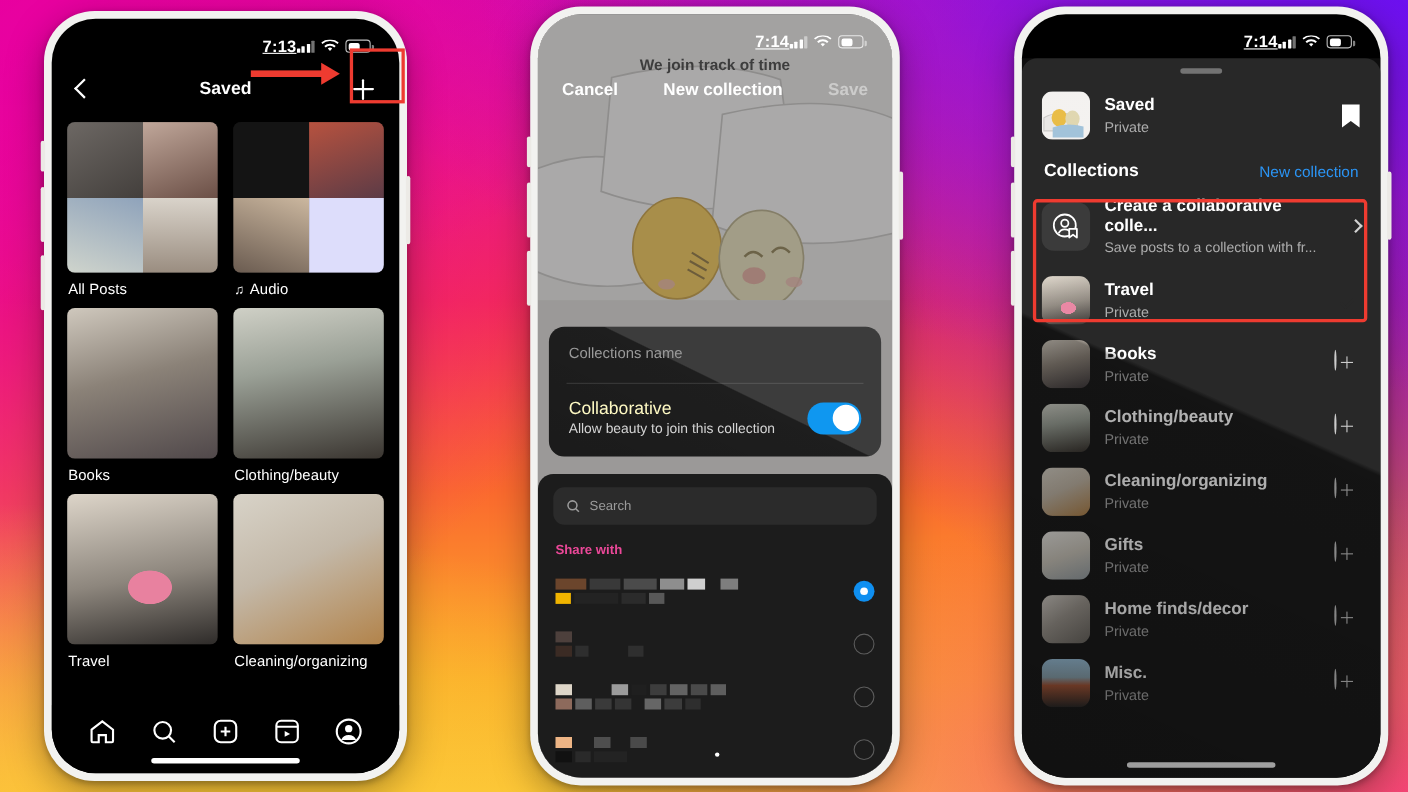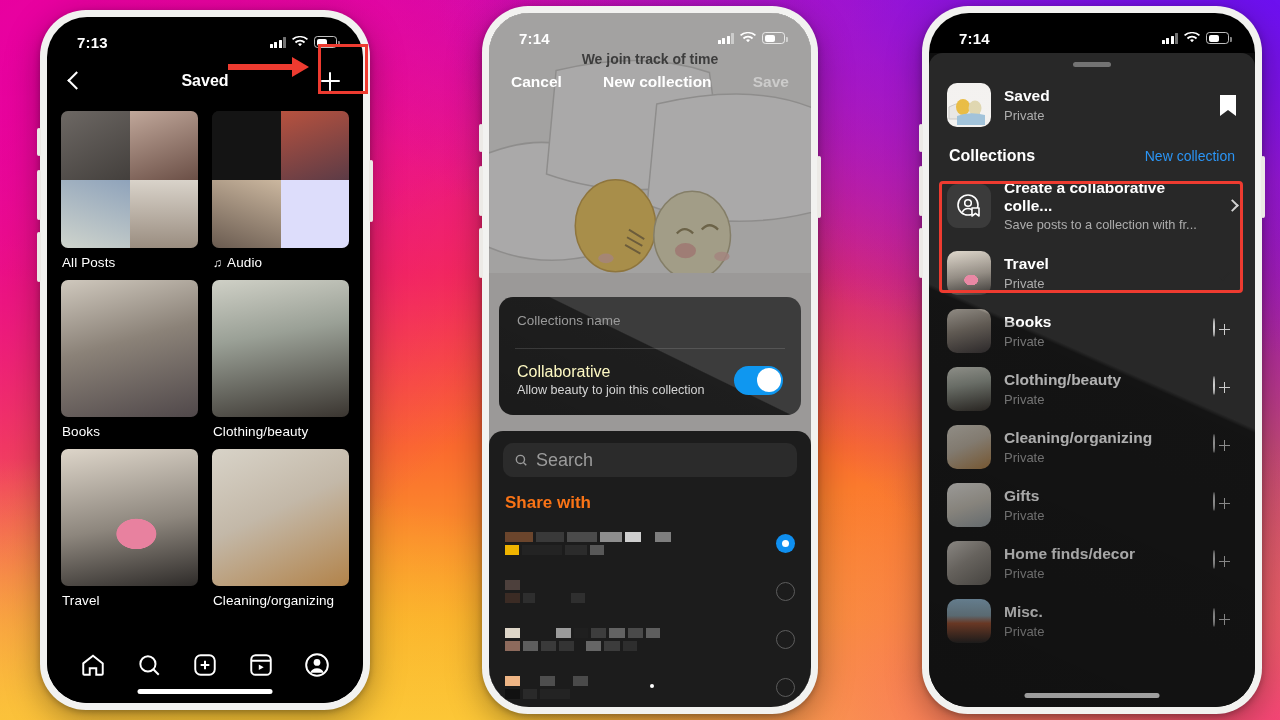--- a/index.html
+++ b/index.html
@@ -44,22 +44,22 @@
   .screen{
     position:relative; width:100%; height:100%;
     background:#000; border-radius:40px; overflow:hidden;
   }
   .p1{ left:40px;  top:10px;  width:330px; height:700px; }
   .p2{ left:482px; top:6px;   width:336px; height:708px; }
   .p3{ left:922px; top:6px;   width:340px; height:708px; }
 
   
   .statusbar{
-    height:40px; display:flex; align-items:center; justify-content:space-between;
-    padding:10px 26px 0 30px; color:#fff;
+    height:40px; display:flex; align-items:center; justify-content:flex-end;
+    padding:10px 26px 0 30px; color:#fff;text-decoration:underline;
   }
   .sb-time{ font-size:15px; font-weight:700; letter-spacing:.2px; }
   .sb-right{ display:flex; align-items:center; gap:6px; }
   .sig{ display:flex; align-items:flex-end; gap:1.5px; height:11px; }
   .sig i{ display:block; width:3px; background:#fff; border-radius:.5px; }
   .sig i:nth-child(1){height:4px}.sig i:nth-child(2){height:6px}
   .sig i:nth-child(3){height:8px}.sig i:nth-child(4){height:11px;opacity:.45}
   .batt{ width:23px; height:12px; border:1.4px solid rgba(255,255,255,.75); border-radius:3.5px; position:relative; }
   .batt::after{ content:""; position:absolute; right:-3.5px; top:3.5px; width:2px; height:5px;
     background:rgba(255,255,255,.5); border-radius:0 1px 1px 0; }
@@ -126,23 +126,23 @@
   .nc-t2{ color:#d4d4d4; font-size:12.6px; margin-top:2px; }
   .toggle{ width:49px; height:29px; background:#0f97f0; border-radius:15px; position:relative; flex:none; }
   .toggle i{ position:absolute; right:2.5px; top:2.5px; width:24px; height:24px; background:#fff; border-radius:50%; }
 
   .sheet2{
     position:absolute; left:0; right:0; top:418px; bottom:0; background:#1c1c1c;
     border-radius:14px 14px 0 0; z-index:5; padding:12px 14px 0;
   }
   .search{
     height:34px; background:#2b2b2b; border-radius:10px; display:flex; align-items:center;
-    gap:8px; padding:0 11px; color:#9b9b9b; font-size:18px;
-  }
-  .sw-title{ color:#f97316; font-size:17px; font-weight:700; margin:16px 2px 6px; }
+    gap:8px; padding:0 11px; color:#9b9b9b; font-size:12px;
+  }
+  .sw-title{ color:#ec4899; font-size:12px; font-weight:700; margin:16px 2px 6px; }
   .urow{ display:flex; align-items:center; justify-content:space-between; height:48px; padding:0 2px; }
   .blk{ display:flex; flex-direction:column; gap:3px; }
   .blk .r{ display:flex; gap:3px; }
   .blk .r span{ height:10px; display:block; }
   .radio{ width:19px; height:19px; border-radius:50%; border:1.6px solid #5c5c5c; flex:none; }
   .radio.on{ border-color:#0f8ff0; background:#0f8ff0; position:relative; border:none; }
   .radio.on::after{ content:""; position:absolute; left:6px; top:6px; width:7px; height:7px; background:#fff; border-radius:50%; }
   .dot-sm{ position:absolute; left:50%; bottom:19px; width:4px; height:4px; background:#fff; border-radius:50%; }
 
   

